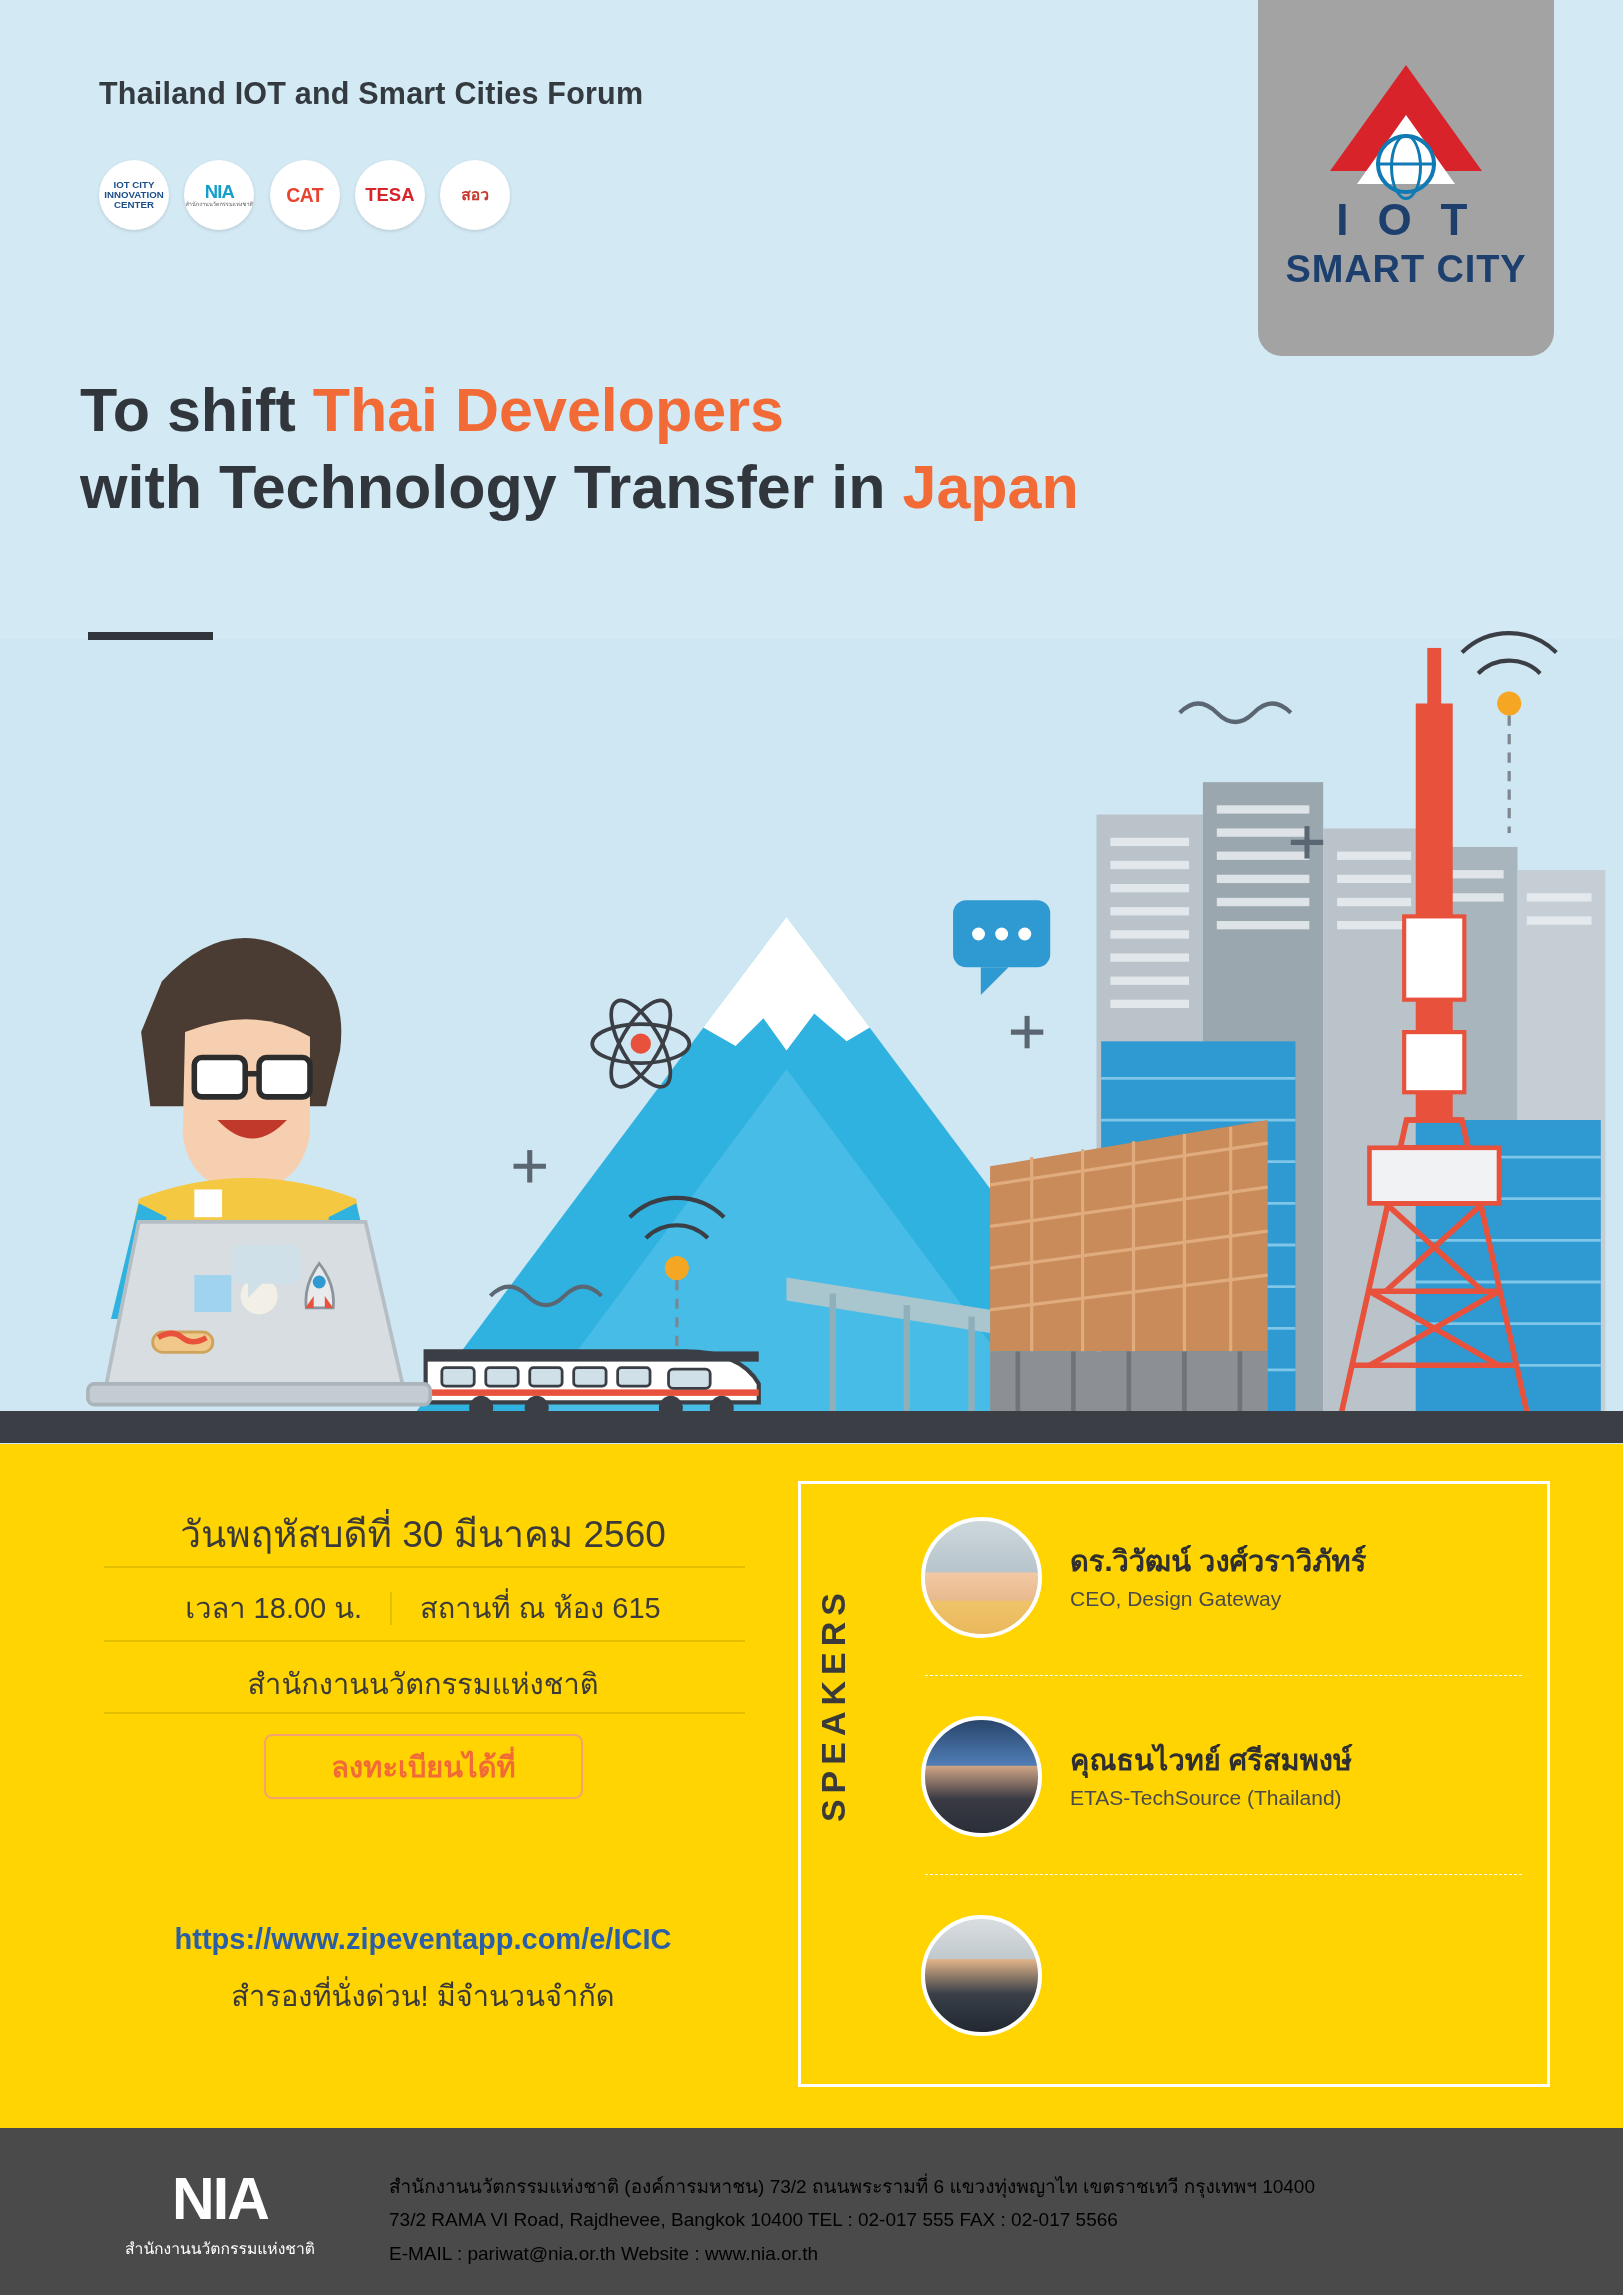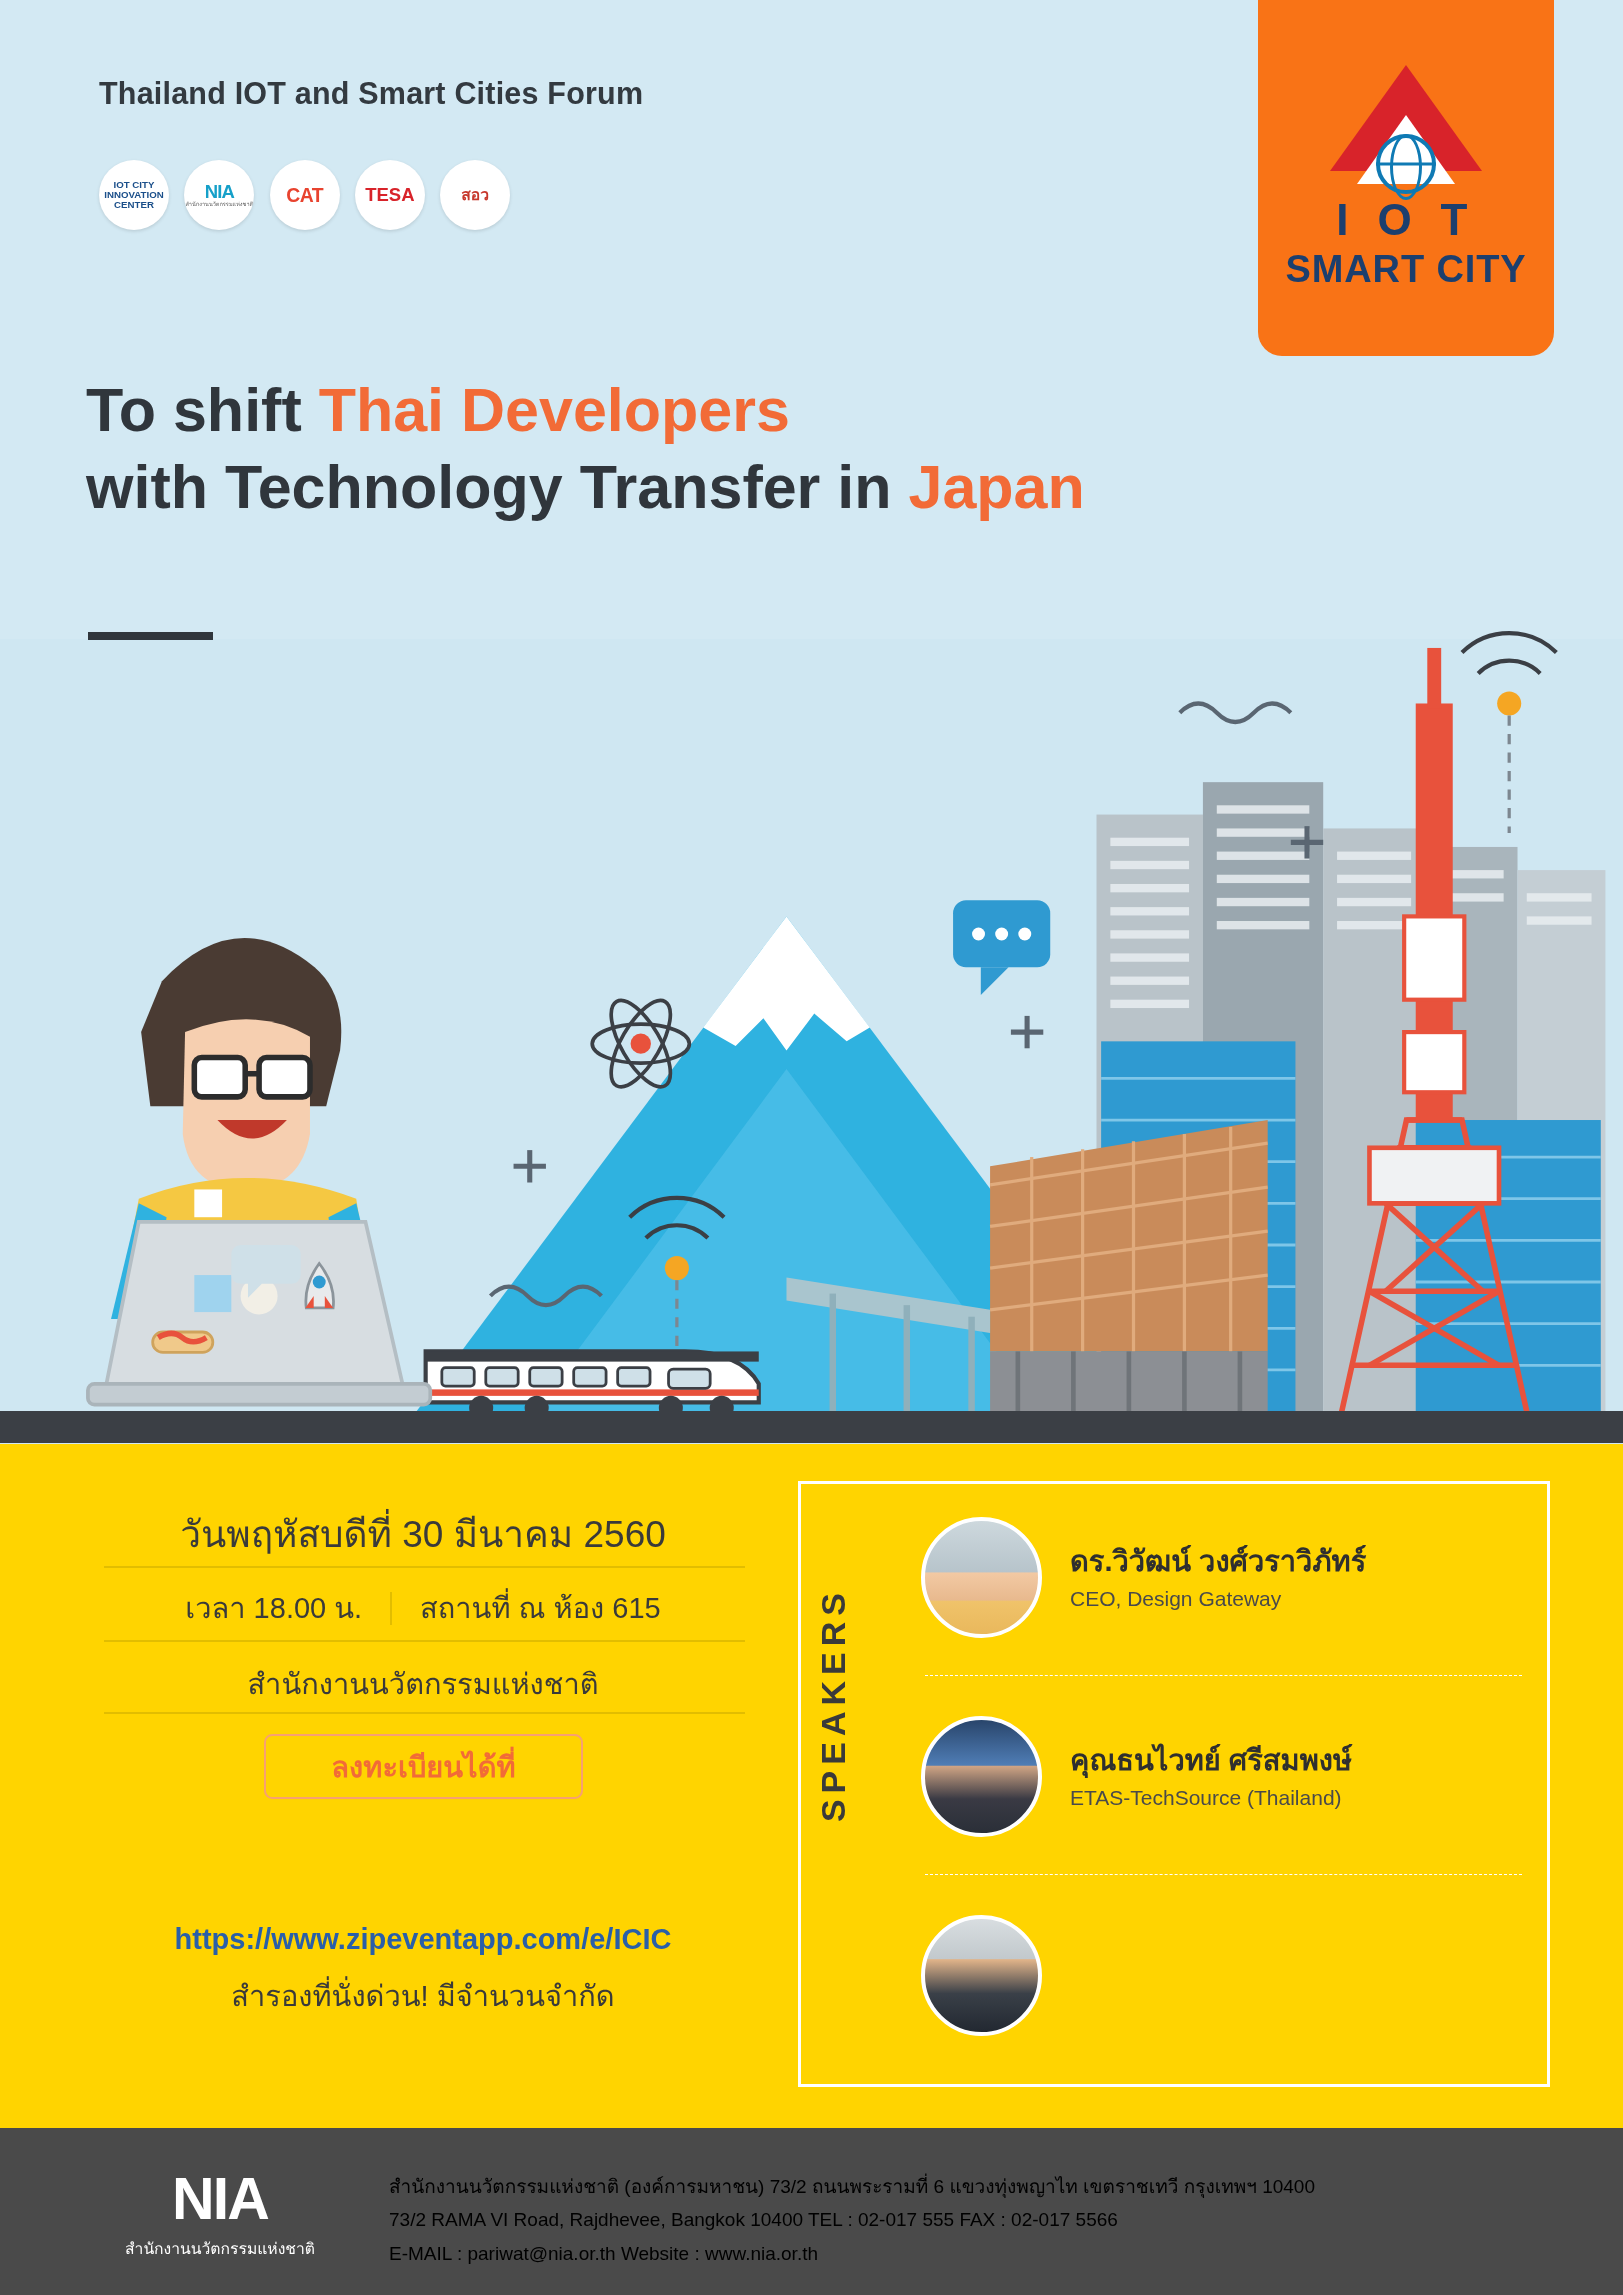--- a/index.html
+++ b/index.html
@@ -38,21 +38,21 @@
   .lg-icic .l2 { color:#1b4f8a; }
   .lg-nia { font-size:18.5px; font-weight:bold; color:#16a0c9; letter-spacing:-0.9px; }
   .lg-nia small { display:block; font-size:5.6px; color:#555; letter-spacing:0; font-weight:normal; }
   .lg-cat { font-size:19.4px; font-weight:bold; color:#e8432f; letter-spacing:-0.5px; }
   .lg-tesa { font-size:18.5px; font-weight:bold; color:#d8232a; }
   .lg-gov { font-size:15.7px; color:#c7382c; font-weight:bold; }
 
   
   .badge {
     position:absolute; right:69px; top:0; width:296px; height:356px;
-    background:#f97316; border-radius:0 0 24px 24px;
+    background:#a3a3a3; border-radius:0 0 24px 24px;
     display:flex; flex-direction:column; align-items:center; justify-content:center;
   }
   .badge-arch {
     width:153px; height:139px; position:relative;
   }
   .badge-arch .roof {
     position:absolute; left:50%; top:0; transform:translateX(-50%);
     width:0; height:0; border-left:76px solid transparent; border-right:76px solid transparent;
     border-bottom:106px solid #d8232a;
   }
@@ -76,21 +76,21 @@
   }
   .badge-iot {
     font-size:44px; font-weight:bold; color:#1c3f6e; letter-spacing:8.3px;
     margin-top:-8.3px;
   }
   .badge-city {
     font-size:38px; font-weight:bold; color:#1c3f6e; letter-spacing:0.9px; margin-top:2.8px;
   }
 
   .headline {
-    position:absolute; left:86px; top:372px; width:1458px;
+    position:absolute; left:80px; top:372px; width:1458px;
     font-size:61px; font-weight:bold; color:#30363c; line-height:1.26;
   }
   .headline .hl-orange { color:#f26b37; }
   .rule {
     position:absolute; left:88px; top:632px; width:125px; height:7.9px; background:#30363c;
   }
   .subtext {
     position:absolute; left:88px; top:699px; width:953px;
     font-size:29px; color:#30363c; line-height:1.62;
   }

